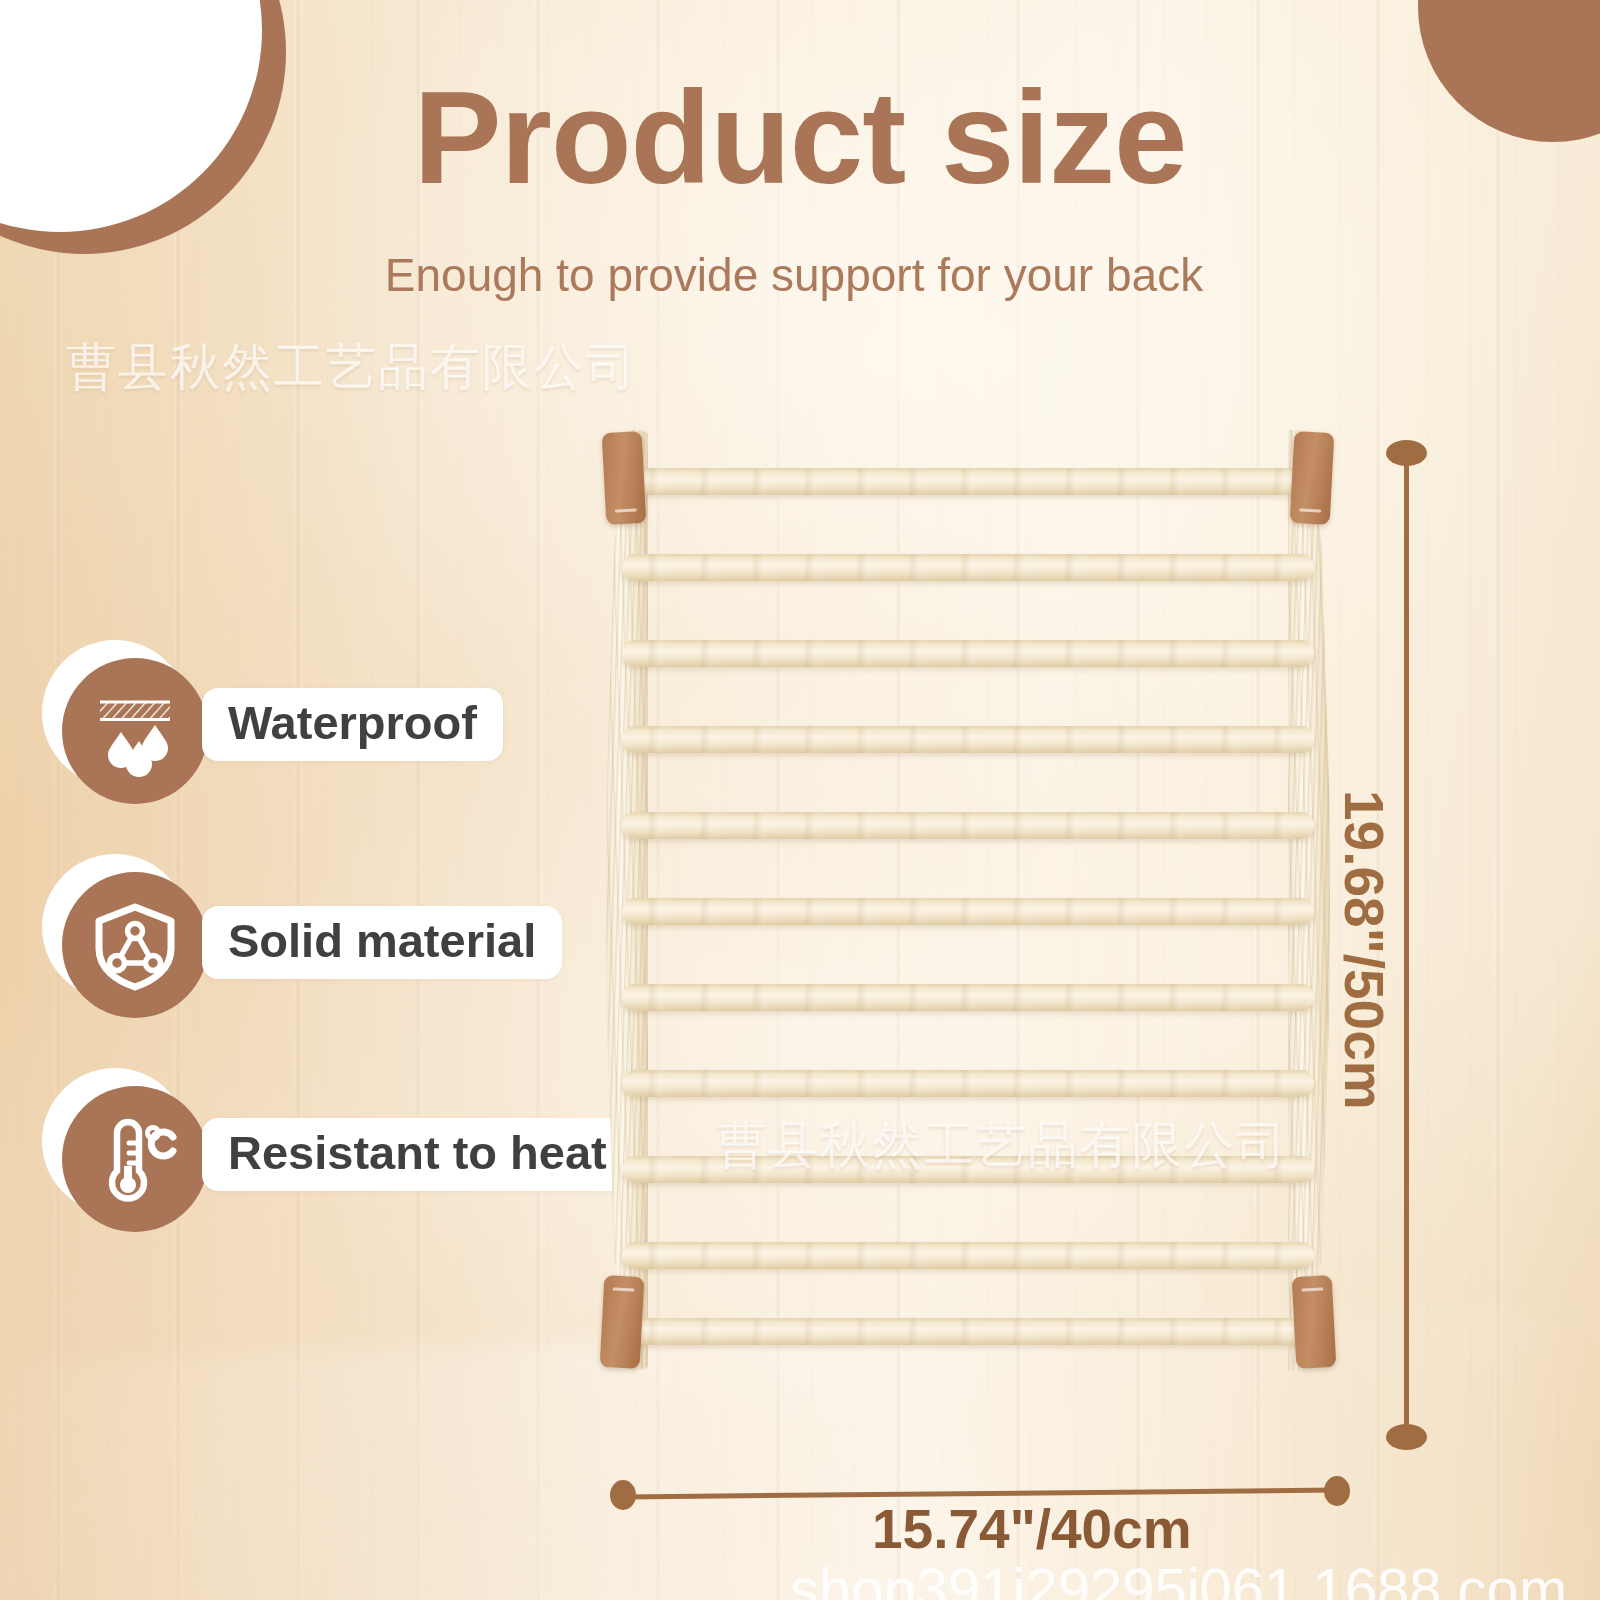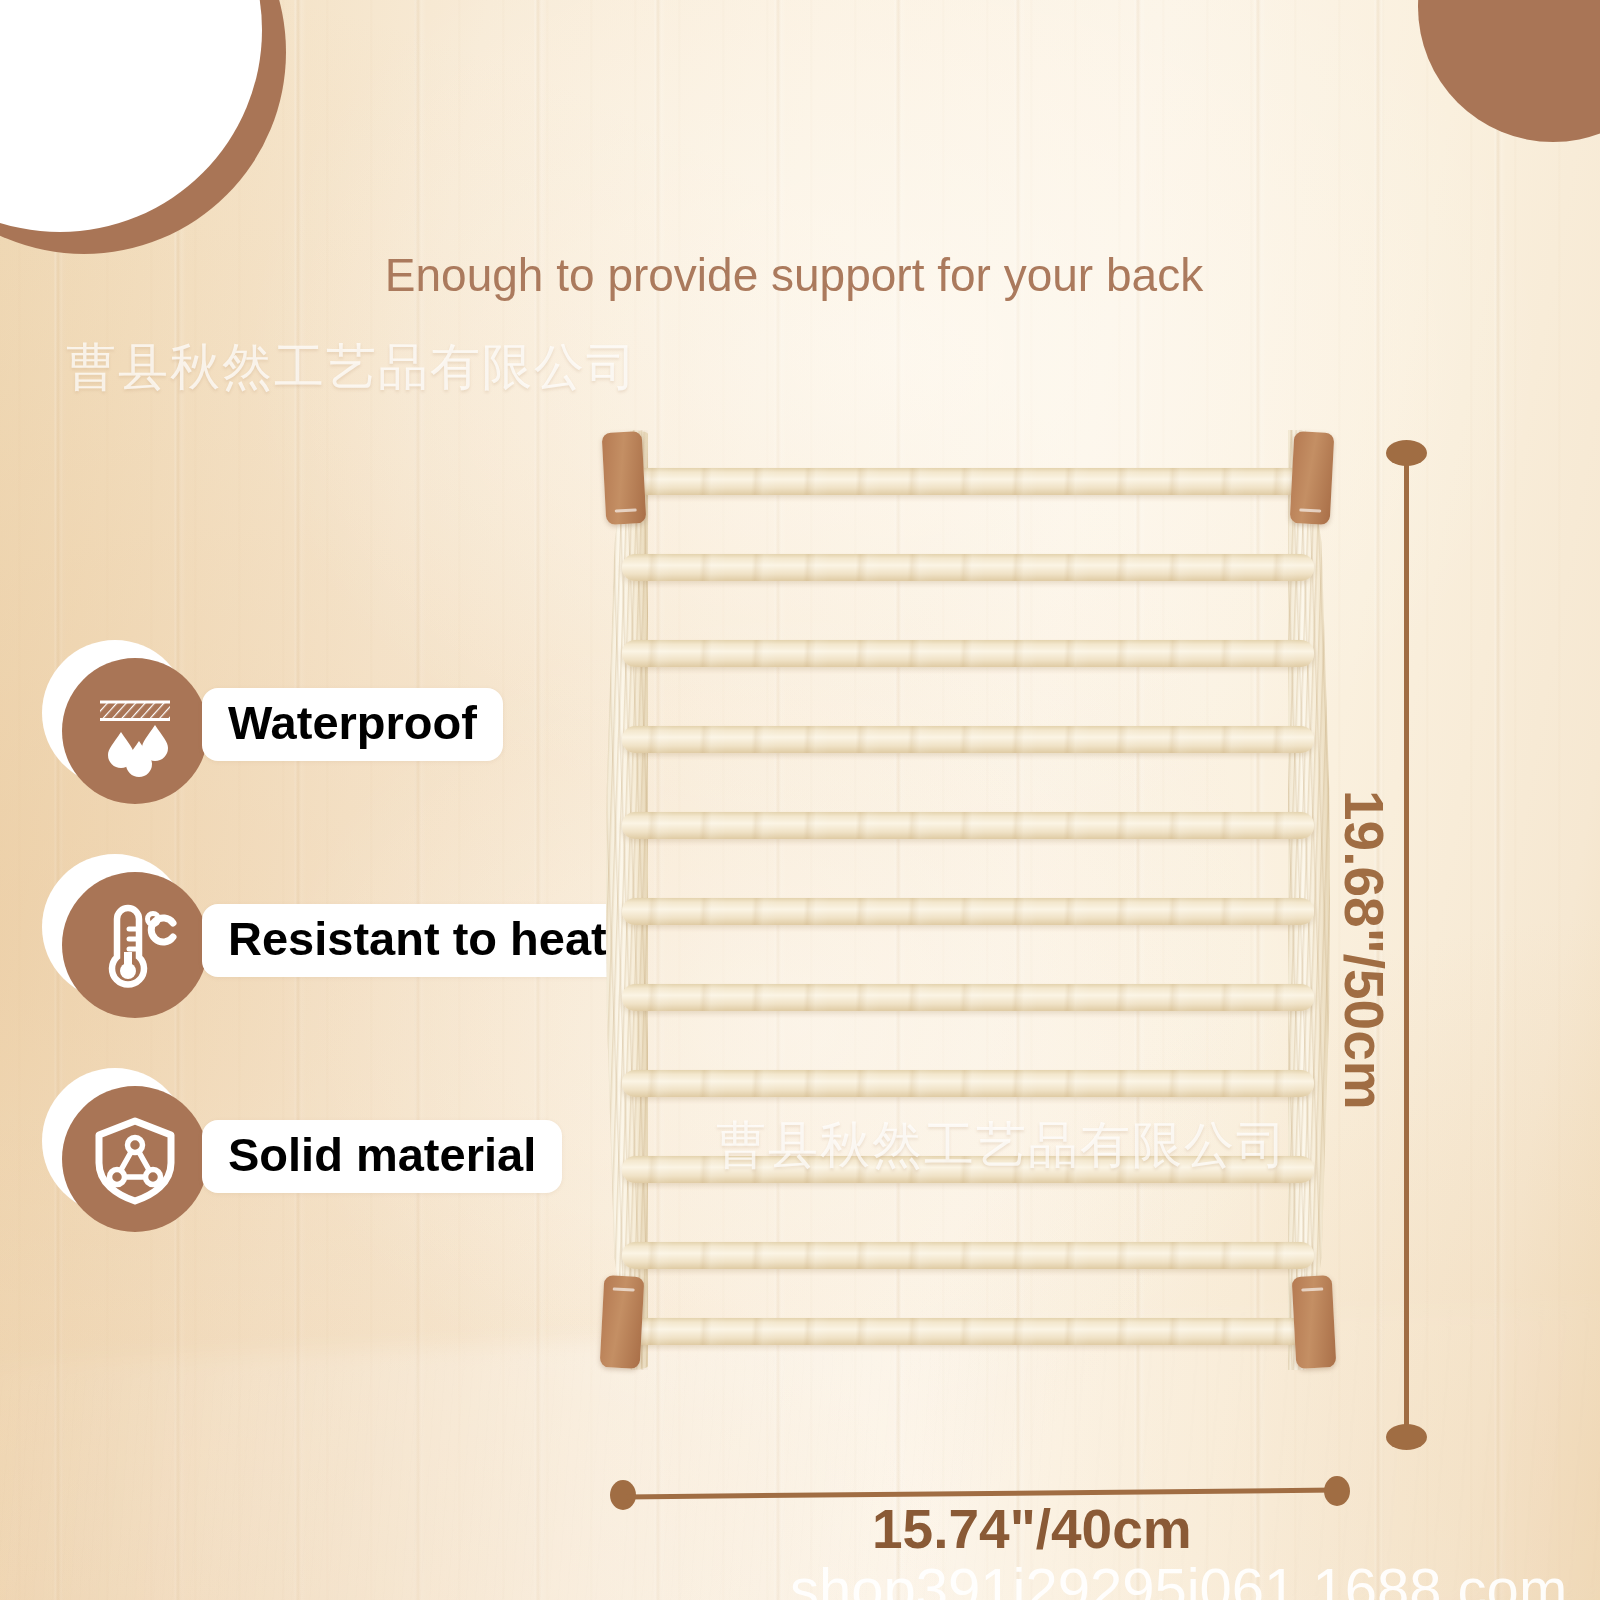--- a/index.html
+++ b/index.html
@@ -212,21 +212,21 @@
   .f-label {
     position: absolute;
     top: 48px;
     left: 160px;
     background: #ffffff;
     border-radius: 16px;
     padding: 11px 26px 13px 26px;
     font-size: 47px;
     line-height: 1.04;
     font-weight: 700;
-    color: #000000;
+    color: #404040;
     white-space: nowrap;
     box-shadow: 0 1px 4px rgba(160,120,80,0.10);
   }
   .feature.f2 .f-label { top: 52px; }
   .feature.f3 .f-label { top: 50px; }
 
   
   .product {
     position: absolute;
     left: 588px;
@@ -401,20 +401,21 @@
   <div class="bg-boards"></div>
   <div class="bg-boards2"></div>
   <div class="bg-warm"></div>
   <div class="bg-light"></div>
   <div class="bg-streak"></div>
 
   <div class="corner-tl-ring"></div>
   <div class="corner-tl-inner"></div>
   <div class="corner-tr"></div>
 
+  <div class="title">Product size</div>
   <div class="subtitle">Enough to provide support for your back</div>
 
   <div class="wm-cn top">曹县秋然工艺品有限公司</div>
 
   <div class="features">
 
     <div class="feature f1">
       <div class="f-icon-wrap">
         <div class="f-ring"></div>
         <div class="f-disc">
@@ -430,55 +431,55 @@
             <rect x="13" y="35" width="70" height="3" fill="#ffffff"></rect>
             <path d="M68 42 C76 54, 81 59, 81 65 a13 13 0 0 1 -26 0 c0 -6, 5 -11, 13 -23 z" fill="#ffffff"></path>
             <path d="M34 49 C42 61, 47 66, 47 72 a13 13 0 0 1 -26 0 c0 -6, 5 -11, 13 -23 z" fill="#ffffff"></path>
             <path d="M52 58 C60 70, 65 75, 65 81 a13 13 0 0 1 -26 0 c0 -6, 5 -11, 13 -23 z" fill="#ffffff"></path>
           </svg>
         </div>
       </div>
       <div class="f-label">Waterproof</div>
     </div>
 
+    <div class="feature f2">
+      <div class="f-icon-wrap">
+        <div class="f-ring"></div>
+        <div class="f-disc">
+          <svg width="96" height="96" viewBox="0 0 96 96" aria-hidden="true">
+            <path d="M48 10 L84 24 V52 C84 72, 66 84, 48 90 C30 84, 12 72, 12 52 V24 Z" fill="none" stroke="#ffffff" stroke-width="7" stroke-linejoin="round"></path>
+            <path d="M48 34 L66 66 H30 Z" fill="none" stroke="#ffffff" stroke-width="5.5" stroke-linejoin="round"></path>
+            <circle cx="48" cy="34" r="7.5" fill="#a97556" stroke="#ffffff" stroke-width="5.5"></circle>
+            <circle cx="30" cy="66" r="7.5" fill="#a97556" stroke="#ffffff" stroke-width="5.5"></circle>
+            <circle cx="66" cy="66" r="7.5" fill="#a97556" stroke="#ffffff" stroke-width="5.5"></circle>
+          </svg>
+        </div>
+      </div>
+      <div class="f-label">Solid material</div>
+    </div>
+
     <div class="feature f3">
       <div class="f-icon-wrap">
         <div class="f-ring"></div>
         <div class="f-disc">
           <svg width="96" height="96" viewBox="0 0 96 96" aria-hidden="true">
             <path d="M30 22 a11 11 0 0 1 22 0 V60 a16 16 0 1 1 -22 0 Z" fill="none" stroke="#ffffff" stroke-width="6.5"></path>
             <circle cx="41" cy="74" r="8" fill="#ffffff"></circle>
             <rect x="37" y="55" width="8" height="20" fill="#ffffff"></rect>
             <line x1="52" y1="32" x2="42" y2="32" stroke="#ffffff" stroke-width="5" stroke-linecap="round"></line>
             <line x1="52" y1="42" x2="42" y2="42" stroke="#ffffff" stroke-width="5" stroke-linecap="round"></line>
             <line x1="52" y1="52" x2="42" y2="52" stroke="#ffffff" stroke-width="5" stroke-linecap="round"></line>
             <circle cx="66" cy="22" r="5.5" fill="none" stroke="#ffffff" stroke-width="5"></circle>
             <path d="M86 26 a12 12 0 1 0 0 14" fill="none" stroke="#ffffff" stroke-width="7" stroke-linecap="round"></path>
           </svg>
         </div>
       </div>
       <div class="f-label">Resistant to heat</div>
     </div>
 
-    <div class="feature f2">
-      <div class="f-icon-wrap">
-        <div class="f-ring"></div>
-        <div class="f-disc">
-          <svg width="96" height="96" viewBox="0 0 96 96" aria-hidden="true">
-            <path d="M48 10 L84 24 V52 C84 72, 66 84, 48 90 C30 84, 12 72, 12 52 V24 Z" fill="none" stroke="#ffffff" stroke-width="7" stroke-linejoin="round"></path>
-            <path d="M48 34 L66 66 H30 Z" fill="none" stroke="#ffffff" stroke-width="5.5" stroke-linejoin="round"></path>
-            <circle cx="48" cy="34" r="7.5" fill="#a97556" stroke="#ffffff" stroke-width="5.5"></circle>
-            <circle cx="30" cy="66" r="7.5" fill="#a97556" stroke="#ffffff" stroke-width="5.5"></circle>
-            <circle cx="66" cy="66" r="7.5" fill="#a97556" stroke="#ffffff" stroke-width="5.5"></circle>
-          </svg>
-        </div>
-      </div>
-      <div class="f-label">Solid material</div>
-    </div>
-
   </div>
 
   <div class="product">
     <div class="rail left">
         <div class="rail-grain"></div>
       </div>
     <div class="rail right">
         <div class="rail-grain"></div>
       </div>
 

